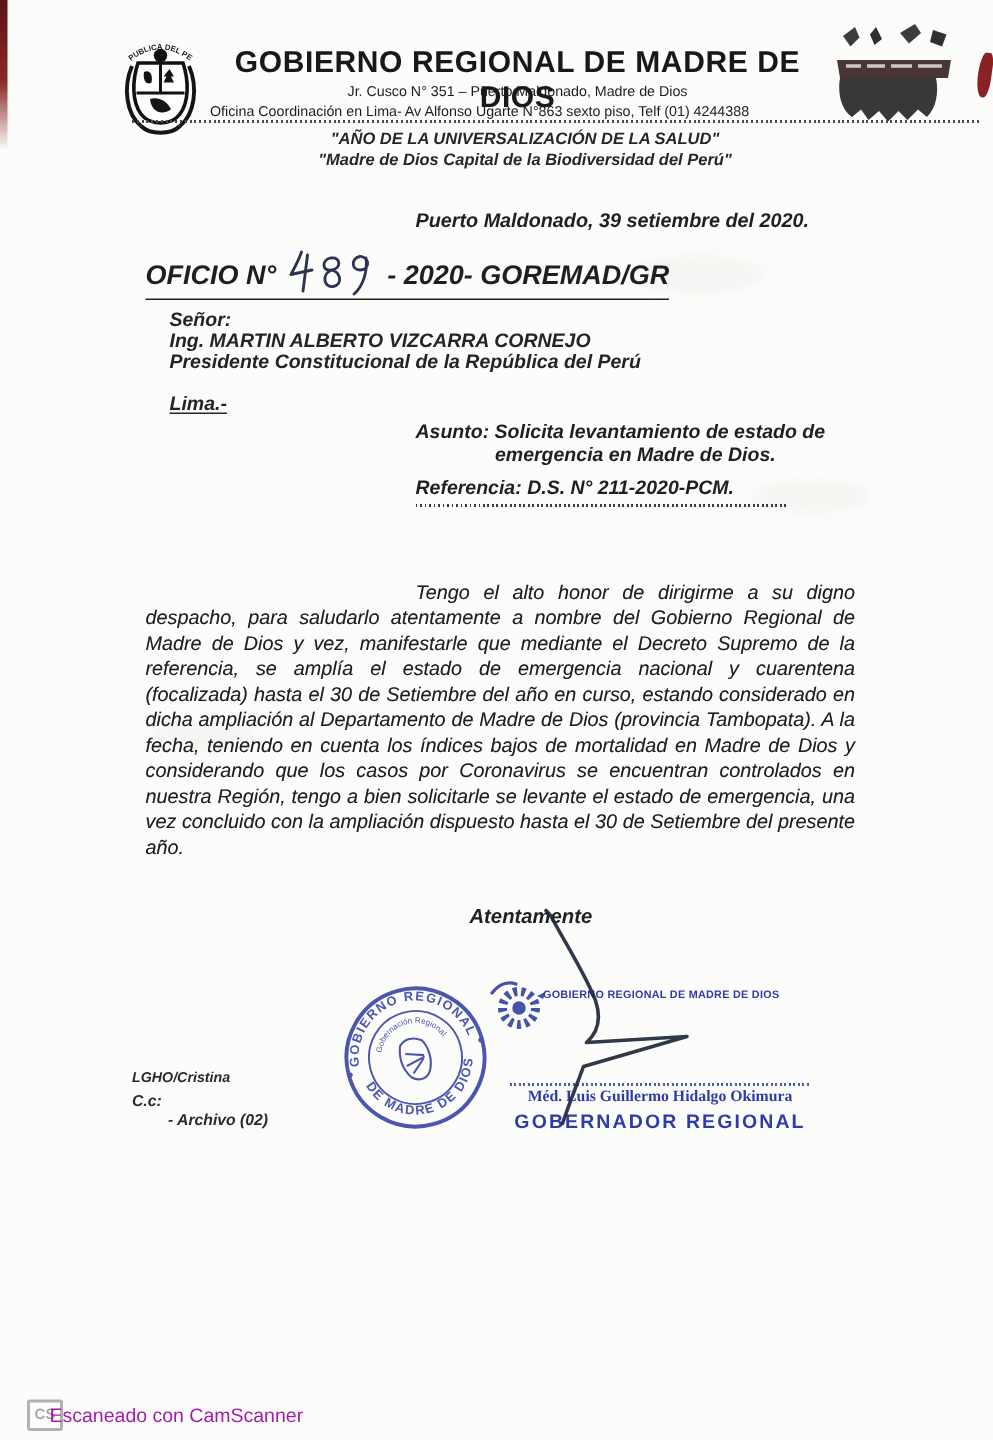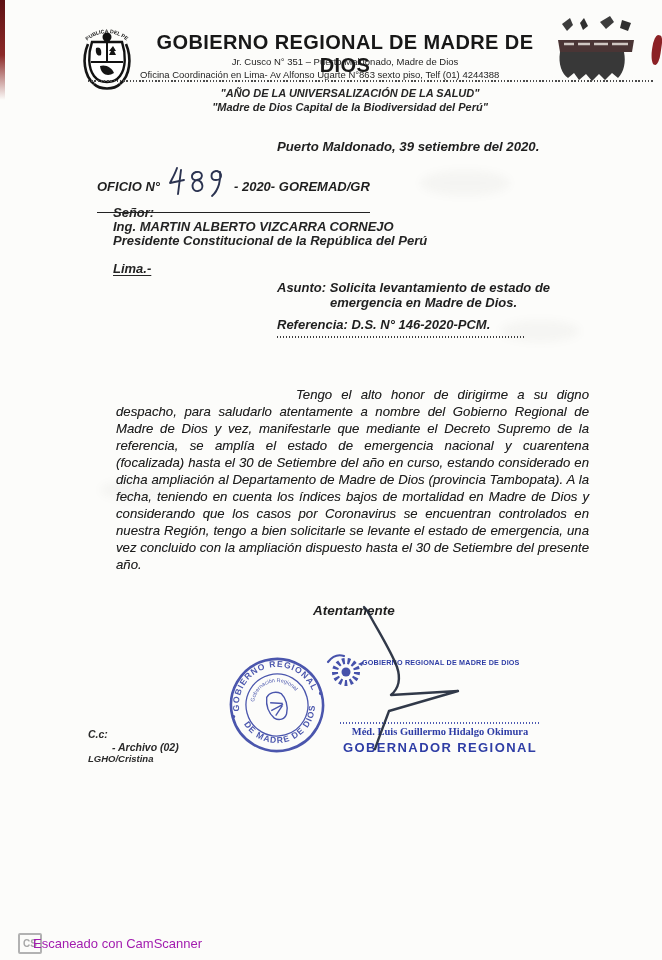--- a/index.html
+++ b/index.html
@@ -21,56 +21,56 @@
   .addr1{left:150px;top:56px;width:390px;text-align:center;font-size:9.5px;color:#1d1d1d;}
   .addr2{left:140px;top:69px;width:410px;text-align:left;font-size:9.5px;color:#1d1d1d;}
   .dotline-header{left:88px;top:80px;width:566px;height:2px;
     background:repeating-linear-gradient(90deg,#4a4a4a 0 1.4px,transparent 1.4px 3.2px);}
   .motto{left:24px;width:652px;text-align:center;font-style:italic;font-weight:600;
     font-size:11px;color:#262626;}
   .motto1{top:87px;}
   .motto2{top:101px;}
   .dateline{left:277px;top:139px;font-size:13.2px;font-weight:700;font-style:italic;}
   .oficio{left:97px;top:168px;height:26px;display:inline-flex;align-items:flex-end;
-    border-bottom:1.8px solid #222;padding-bottom:18px;
-    font-size:13px;font-weight:700;font-style:italic;}
+    border-bottom:1.8px solid #222;padding-bottom:5px;
+    font-size:18px;font-weight:700;font-style:italic;}
   .oficio .gap{display:inline-block;width:4px;}
   .hand-num{display:inline-block;width:62px;height:34px;margin:0 2px -4px 6px;}
   .recip{left:113px;font-size:13px;font-weight:700;font-style:italic;color:#242424;}
   .senor{top:205px;}
   .rname{top:219px;}
   .rtitle{top:233px;}
   .rcity{top:261px;text-decoration:underline;text-underline-offset:2px;}
   .subj1{left:277px;top:280px;font-size:13px;font-weight:700;font-style:italic;}
   .subj2{left:330px;top:295px;font-size:13px;font-weight:700;font-style:italic;}
   .refline{left:277px;top:317px;font-size:13px;font-weight:700;font-style:italic;}
   .dotline-ref{left:277px;top:336px;width:248px;height:1.6px;
     background:repeating-linear-gradient(90deg,#3c3c3c 0 1.3px,transparent 1.3px 3px);}
   .bodyp{left:97px;width:473px;font-size:13.2px;line-height:17px;font-style:italic;
     text-align:justify;color:#1e1e1e;text-shadow:0 0 .4px rgba(0,0,0,.35);}
   .indent{text-indent:180px;}
   .p1{top:352px;}
-  .p2{top:386px;margin-left:19px;}
+  .p2{top:386px;}
   .p3{top:571px;}
   .closing{left:313px;top:603px;font-size:13.5px;font-style:italic;font-weight:600;}
   
   .seal-svg{left:221px;top:647px;transform:rotate(-15deg);opacity:.88;}
   .stamp-icon{left:325px;top:650px;opacity:.9;}
   .stamp-org{left:362px;top:658px;width:160px;white-space:nowrap;
     font-size:7.2px;font-weight:700;letter-spacing:.2px;color:#2e3da5;}
   .sig-dotline{left:340px;top:722px;width:200px;height:1.8px;
     background:repeating-linear-gradient(90deg,#2e3da5 0 1.3px,transparent 1.3px 3px);opacity:.85;}
   .signer-name{left:336px;top:726px;width:208px;text-align:center;
     font-family:"Liberation Serif",serif;font-size:10.5px;font-weight:700;color:#2e3da5;}
   .signer-title{left:336px;top:740px;width:208px;text-align:center;
     font-size:13px;font-weight:700;letter-spacing:1.4px;color:#2e3da5;}
   .sig-overlay{left:0;top:0;pointer-events:none;}
   
   .refs{font-weight:700;font-style:italic;color:#2a2a2a;}
-  .initials{left:88px;top:713px;font-size:9.5px;margin-top:40px;}
+  .initials{left:88px;top:713px;font-size:9.5px;}
   .cc{left:88px;top:728px;font-size:10.5px;}
   .ccitem{left:112px;top:741px;font-size:10.5px;}
   
   .cs-badge{left:18px;top:933px;width:20px;height:17px;border:2px solid #b2b2b2;border-radius:2px;
     color:#a8a8a8;font-size:10px;font-weight:700;display:flex;align-items:center;justify-content:center;}
   .cs-text{left:33px;top:936px;font-size:13px;color:#a21caf;}
 </style>
 </head>
 <body>
 
@@ -136,21 +136,21 @@
     <span>- 2020- GOREMAD/GR</span>
   </div>
 
   <div class="abs recip senor">Señor:</div>
   <div class="abs recip rname">Ing. MARTIN ALBERTO VIZCARRA CORNEJO</div>
   <div class="abs recip rtitle">Presidente Constitucional de la República del Perú</div>
   <div class="abs recip rcity">Lima.-</div>
 
   <div class="abs subj1">Asunto: Solicita levantamiento de estado de</div>
   <div class="abs subj2">emergencia en Madre de Dios.</div>
-  <div class="abs refline">Referencia: D.S. N° 146-2020-PCM.</div>
+  <div class="abs refline">Referencia: D.S. N° 211-2020-PCM.</div>
   <div class="abs dotline-ref"></div>
 
   <div class="abs bodyp indent p2">Tengo el alto honor de dirigirme a su digno despacho, para saludarlo atentamente a nombre del Gobierno Regional de Madre de Dios y vez, manifestarle que mediante el Decreto Supremo de la referencia, se amplía el estado de emergencia nacional y cuarentena (focalizada) hasta el 30 de Setiembre del año en curso, estando considerado en dicha ampliación al Departamento de Madre de Dios (provincia Tambopata).  A la fecha, teniendo en cuenta los índices bajos de mortalidad en Madre de Dios y considerando que los casos por Coronavirus se encuentran controlados en nuestra Región, tengo a bien solicitarle se levante el estado de emergencia, una vez concluido con la ampliación dispuesto hasta el 30 de Setiembre del presente año.</div>
   <div class="abs closing">Atentamente</div>
 
   <svg class="abs seal-svg" width="112" height="116" viewBox="0 0 112 116">
     <defs>
       <path id="seal-top" d="M56,58 m-38,0 a38,38 0 1 1 76,0"></path>
       <path id="seal-bottom" d="M18,58 a38,38 0 0 0 76,0"></path>
       <path id="seal-inner" d="M56,58 m-23,0 a23,23 0 1 1 46,0"></path>

